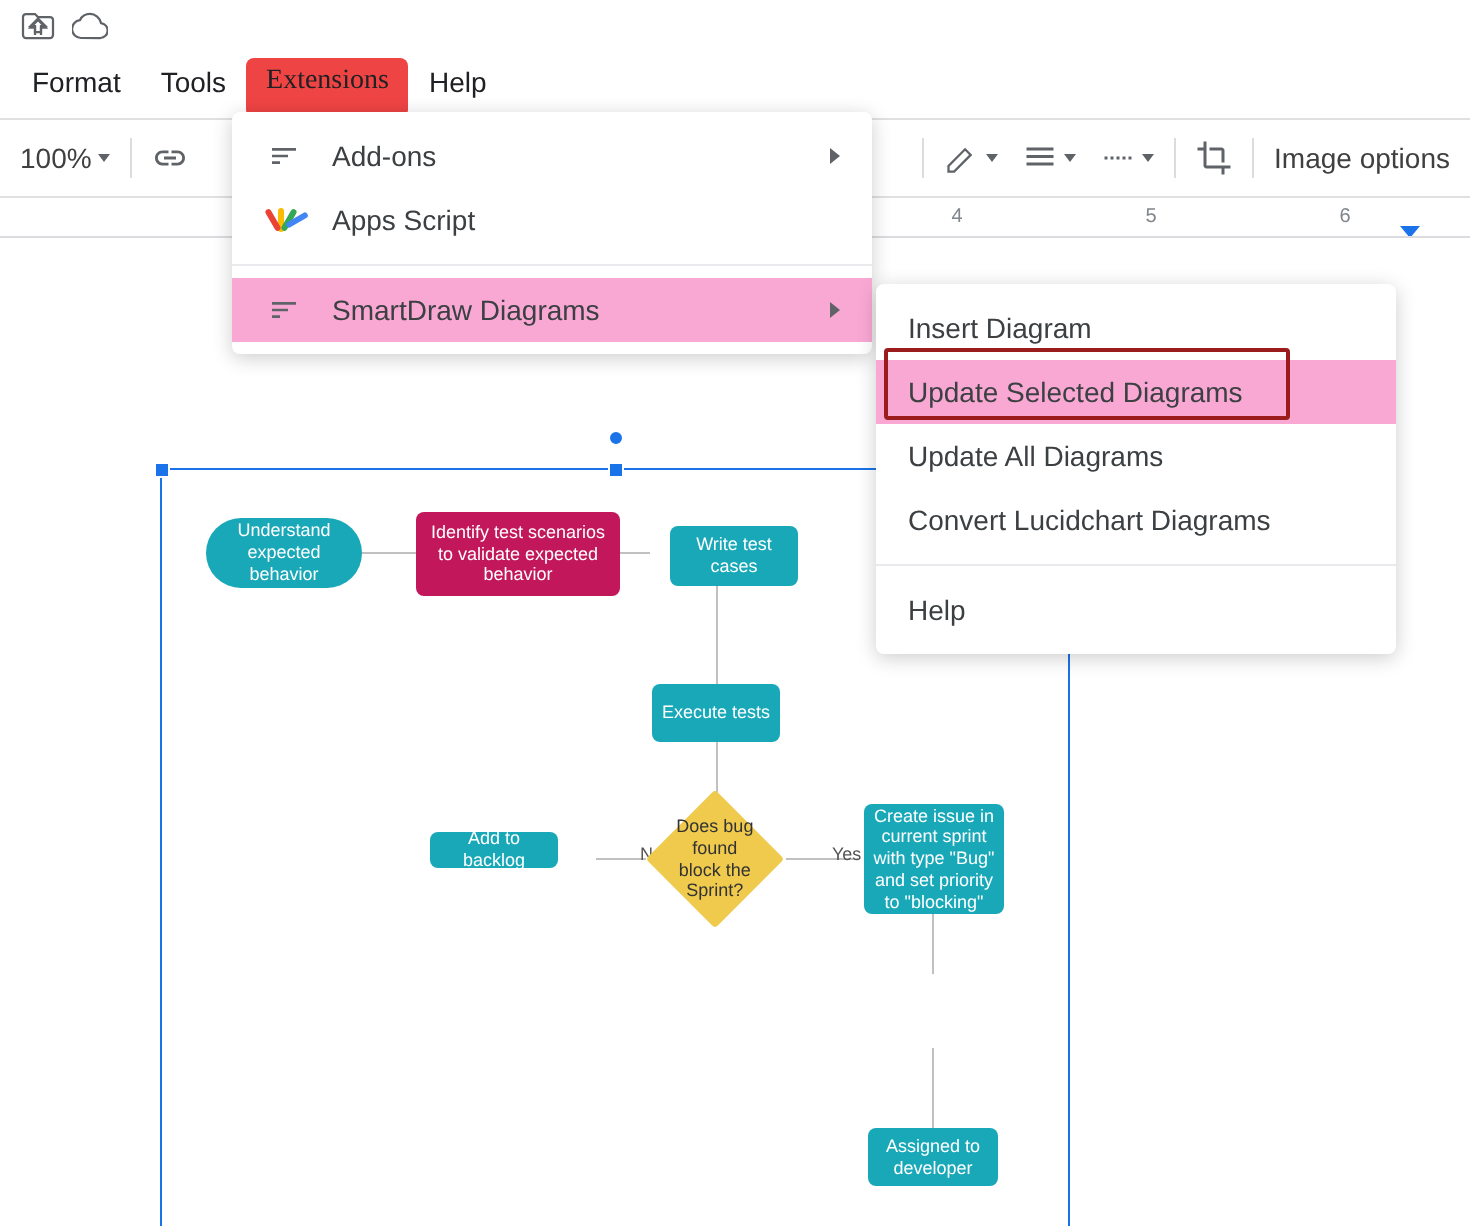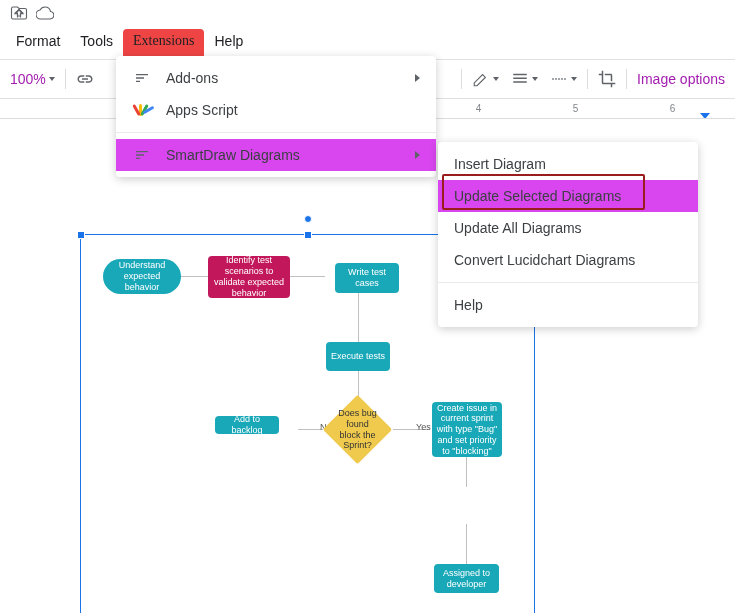--- a/index.html
+++ b/index.html
@@ -51,21 +51,21 @@
       height: 40px;
       padding: 0 4px;
       position: relative;
     }
     .toolbar-item {
       display: flex;
       align-items: center;
       justify-content: center;
       padding: 0 6px;
       height: 100%;
-      color: #a21caf;
+      color: #404040;
       font-size: 14px;
     }
     .toolbar-sep {
       width: 1px;
       height: 20px;
       background: #dadce0;
       margin: 0 4px;
     }
     .dropdown-triangle {
       width: 0;
@@ -192,21 +192,21 @@
       width: 260px;
     }
     .dd-row {
       display: flex;
       align-items: center;
       padding: 8px 16px;
       color: #3c4043;
       cursor: pointer;
       position: relative;
     }
-    .dd-row.hover { background: #d946ef; }
+    .dd-row.hover { background: #f9a8d4; }
     .dd-row .icon {
       width: 20px;
       margin-right: 14px;
       display: flex;
       align-items: center;
       justify-content: center;
     }
     .dd-row .arrow-right {
       margin-left: auto;
       width: 0;
@@ -334,21 +334,21 @@
   <div class="arrow v" style="left:358px;top:250px;height:45px"></div>
   <div class="arrow h" style="left:298px;top:310px;width:25px"></div>
   <div class="arrow h" style="left:393px;top:310px;width:36px"></div>
   <div class="arrow v" style="left:466px;top:338px;height:30px"></div>
   <div class="arrow v" style="left:466px;top:405px;height:40px"></div>
 
   <div class="edge-label" style="left:320px;top:303px">No</div>
   <div class="edge-label" style="left:416px;top:303px">Yes</div>
 
   <div class="node teal terminator" style="left:103px;top:140px;width:78px;height:35px">Understand expected behavior</div>
-  <div class="node pink" style="left:208px;top:137px;width:82px;height:42px">Identify test scenarios to validate expected behavior</div>
+  <div class="node pink" style="left:208px;top:137px;width:102px;height:42px">Identify test scenarios to validate expected behavior</div>
   <div class="node teal" style="left:335px;top:144px;width:64px;height:30px">Write test cases</div>
   <div class="node teal" style="left:326px;top:223px;width:64px;height:29px">Execute tests</div>
   <div class="node teal" style="left:215px;top:297px;width:64px;height:18px">Add to backlog</div>
   <div class="node diamond" style="left:333px;top:286px;width:49px;height:49px">
       <span>Does bug found block the Sprint?</span>
     </div>
   <div class="node teal" style="left:432px;top:283px;width:70px;height:55px">Create issue in current sprint with type "Bug" and set priority to "blocking"</div>
   <div class="node teal" style="left:434px;top:445px;width:65px;height:29px">Assigned to developer</div>
 </div>
 

